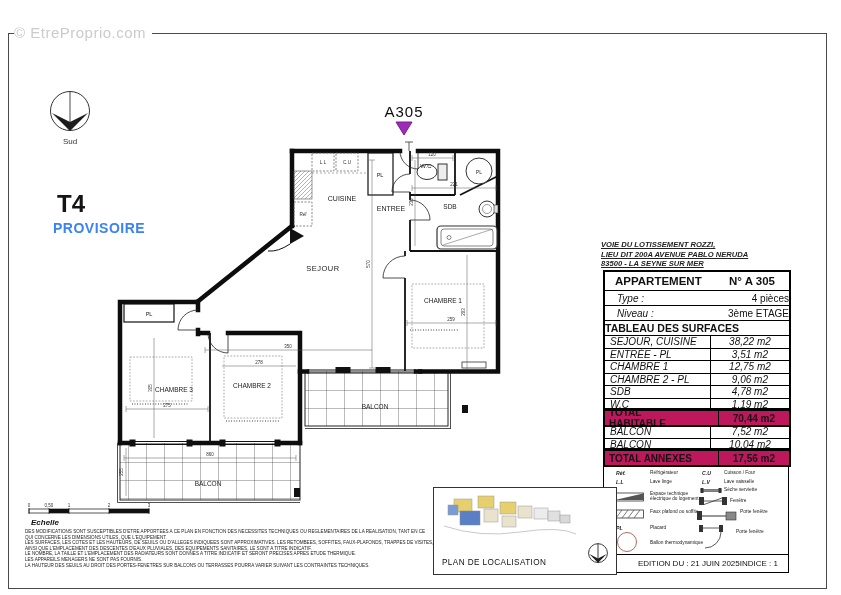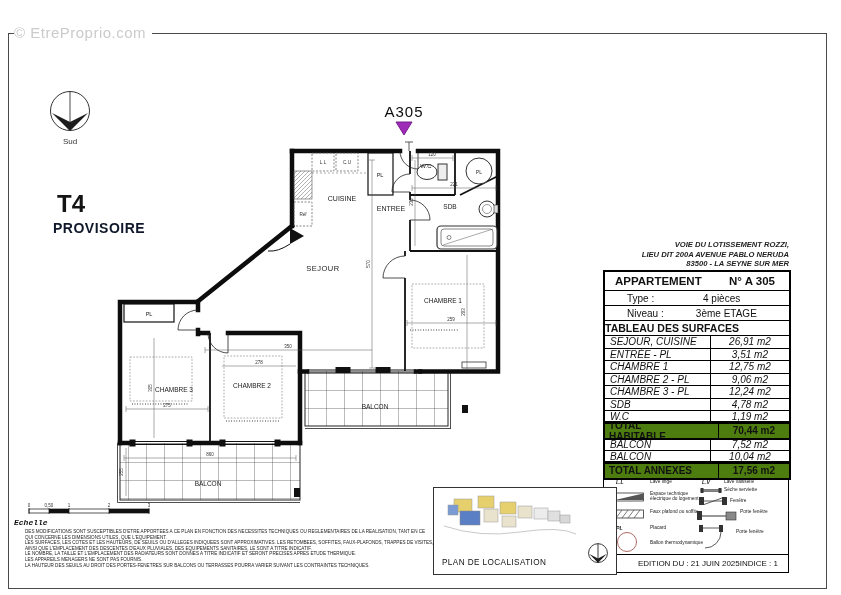--- a/index.html
+++ b/index.html
@@ -3,58 +3,58 @@
 <meta charset="utf-8">
 <style>
   html,body{margin:0;padding:0;background:#fff;}
   #stage{position:relative;width:841px;height:595px;background:#fff;overflow:hidden;
          font-family:"Liberation Sans",sans-serif;color:#111;}
   .abs{position:absolute;}
   #frame{left:8px;top:33px;width:817px;height:554px;border:1px solid #4a4a4a;}
   #watermark{left:14px;top:24px;font-size:15px;letter-spacing:.5px;color:#cbcbcb;
              background:#fff;padding:0 6px 2px 0;font-weight:500;}
   #t4{left:57px;top:190px;font-size:24px;font-weight:bold;color:#141414;}
-  #provisoire{left:53px;top:220px;font-size:14px;font-weight:bold;color:#0f172a;letter-spacing:.5px;}
+  #provisoire{left:53px;top:220px;font-size:14px;font-weight:bold;color:#3b82f6;letter-spacing:.5px;}
   #a305{left:377px;top:103px;width:54px;text-align:center;font-size:15px;letter-spacing:1px;color:#0c0c0c;}
   #a305-arrow{left:395px;top:121px;}
   
-  #address{left:601px;top:240px;width:188px;text-align:right;font-style:italic;
-           font-size:7.6px;line-height:9.5px;color:#222;font-weight:bold;}
+  #address{left:601px;top:240px;width:188px;text-align:left;font-style:italic;
+           font-size:7.6px;line-height:9.5px;color:#222;font-weight:bold;text-decoration:underline;}
   #table{left:603px;top:270px;width:184px;border:2px solid #000;background:#fff;font-size:10px;}
   .trow{display:flex;align-items:center;border-top:1px solid #000;}
   .trow:first-child{border-top:none;}
   .trow-head{height:18px;font-weight:bold;font-size:11.5px;}
   .trow-head .lab{padding-left:10px;}
   .trow-head .val{flex:1;text-align:right;padding-right:14px;}
   .trow-plain{height:14px;font-size:10px;}
-  .trow-plain .lab{padding-left:22px;}
-  .trow-plain .val{flex:1;text-align:center;}
+  .trow-plain .lab{padding-left:12px;font-style:italic;}
+  .trow-plain .val{flex:1;text-align:right;}
   .trow-title{height:14px;font-weight:bold;font-size:10.5px;padding-left:0;}
   .trow-surf{height:11.5px;font-size:10px;font-style:italic;}
   .trow-surf .lab{width:57%;padding-left:5px;box-sizing:border-box;}
   .trow-surf .val{width:43%;text-align:center;border-left:1px solid #000;align-self:stretch;
                   display:flex;align-items:center;justify-content:center;box-sizing:border-box;}
-  .trow-total{height:14px;font-weight:bold;font-size:10px;outline:2px solid #000;position:relative;z-index:2;background:#4d7c0f;}
+  .trow-total{height:14px;font-weight:bold;font-size:10px;outline:2px solid #000;position:relative;z-index:2;background:#be185d;}
   .trow-total .lab{width:57%;padding-left:4px;box-sizing:border-box;}
   .trow-total .val{width:43%;text-align:center;border-left:1.5px solid #000;align-self:stretch;
                    display:flex;align-items:center;justify-content:center;box-sizing:border-box;margin-left:18px;}
   #legendbox{left:603px;top:464px;width:184px;height:90px;border:1.5px solid #000;background:#fff;}
   .lg-abbr{position:absolute;font-size:5.2px;font-weight:bold;font-style:italic;color:#222;}
   .lg-lab{position:absolute;font-size:4.8px;color:#222;line-height:5.4px;}
   .lg-ic{position:absolute;}
   #editionrow{left:603px;top:553.5px;width:184px;height:17px;border:1.5px solid #000;background:#fff;
               display:flex;align-items:center;justify-content:flex-end;font-size:8px;box-sizing:content-box;}
   #editionrow .ed{padding-left:8px;}
   #editionrow .ind{padding-right:10px;}
   
   #locbox{left:433px;top:487px;width:154px;height:86px;border:1.5px solid #333;background:#fff;padding-left:28px;}
   #loclabel{position:absolute;left:8px;bottom:7px;font-size:8.2px;letter-spacing:.4px;color:#111;}
   
   #scalewrap{left:25px;top:503px;}
-  #echelle{left:14px;top:518px;font-size:8px;font-style:italic;font-weight:bold;font-family:Liberation Mono, monospace;}
+  #echelle{left:31px;top:518px;font-size:8px;font-style:italic;font-weight:bold;}
   #disclaimer{left:25px;top:529px;width:420px;font-size:4.6px;line-height:5.6px;color:#222;}
   text{font-family:"Liberation Sans",sans-serif;}
 </style>
 </head>
 <body>
 
 <div id="stage">
 
   <div class="abs" id="frame"></div>
 
@@ -279,37 +279,33 @@
       <span class="lab">Type :</span>
       <span class="val">4 pièces</span>
     </div>
     <div class="trow trow-plain">
       <span class="lab">Niveau :</span>
       <span class="val">3ème ETAGE</span>
     </div>
     <div class="trow trow-title">TABLEAU DES SURFACES</div>
     <div class="trow trow-surf">
       <span class="lab">SEJOUR, CUISINE</span>
-      <span class="val">26,91 m2</span>
+      <span class="val">38,22 m2</span>
     </div>
     <div class="trow trow-surf">
       <span class="lab">ENTRÉE - PL</span>
       <span class="val">3,51 m2</span>
     </div>
     <div class="trow trow-surf">
       <span class="lab">CHAMBRE 1</span>
       <span class="val">12,75 m2</span>
     </div>
     <div class="trow trow-surf">
       <span class="lab">CHAMBRE 2 - PL</span>
       <span class="val">9,06 m2</span>
-    </div>
-    <div class="trow trow-surf">
-      <span class="lab">CHAMBRE 3 - PL</span>
-      <span class="val">12,24 m2</span>
     </div>
     <div class="trow trow-surf">
       <span class="lab">SDB</span>
       <span class="val">4,78 m2</span>
     </div>
     <div class="trow trow-surf">
       <span class="lab">W.C</span>
       <span class="val">1,19 m2</span>
     </div>
     <div class="trow trow-total">

